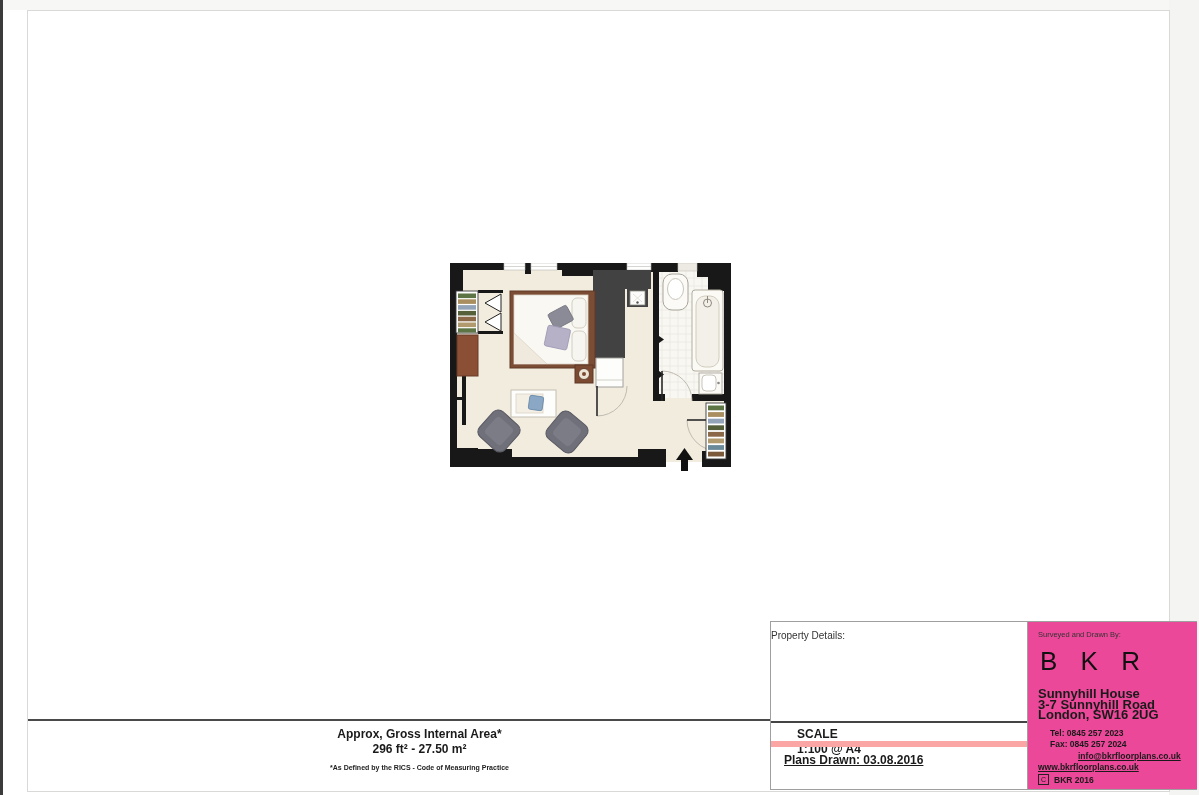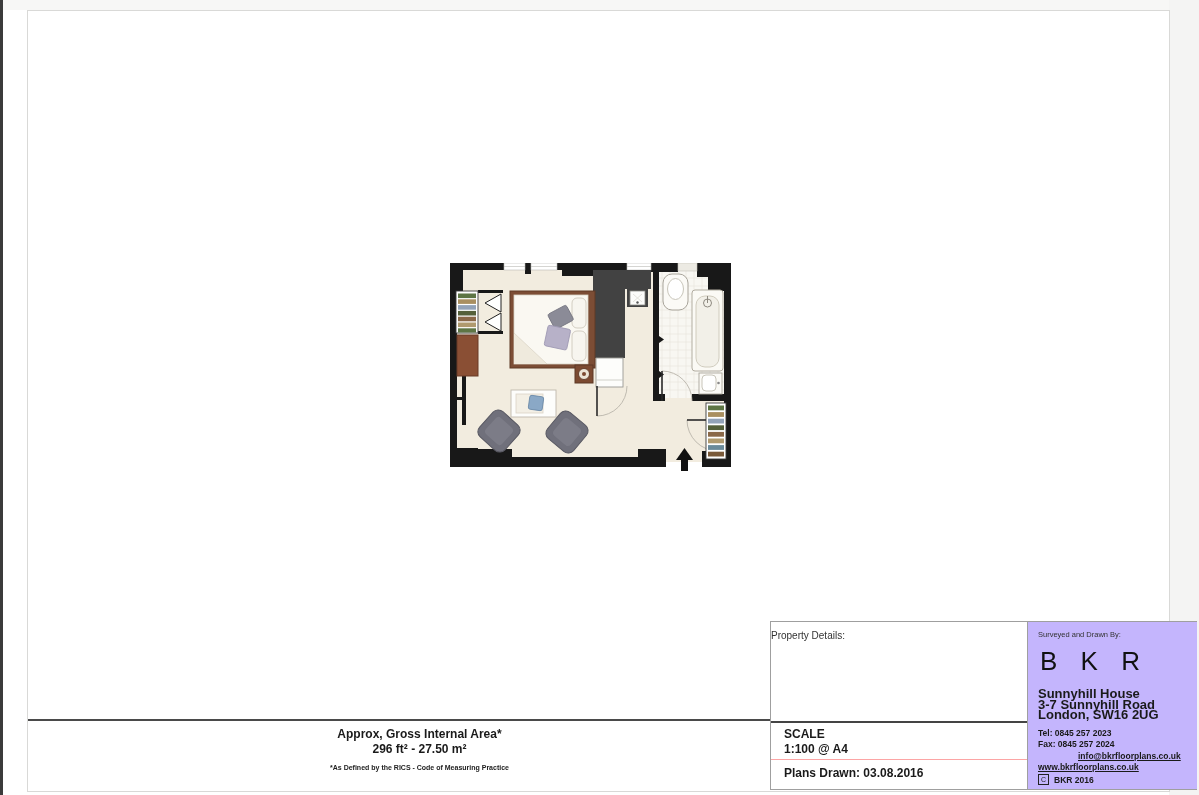--- a/index.html
+++ b/index.html
@@ -11,28 +11,28 @@
   .page{position:absolute;left:27px;top:10px;width:1141px;height:780px;background:#fff;border:1px solid #d9d9d7;}
   .plan-wrap{position:absolute;left:422px;top:252px;width:281px;height:208px;}
   .h-rule{position:absolute;left:0px;top:708px;width:743px;height:2px;background:#4a4a4a;}
   .area-block{position:absolute;left:20px;top:716px;width:743px;text-align:center;}
   .area-line{font-size:12px;font-weight:bold;line-height:15px;}
   .area-foot{font-size:7px;font-weight:bold;color:#222;margin-top:7px;}
   .prop-box{position:absolute;left:742px;top:610px;width:258px;height:167px;border:1px solid #9f9f9f;background:#fff;}
   .pd-label{position:absolute;left:0;top:8px;font-size:10px;color:#333;}
   .pd-address{position:absolute;left:13px;top:23px;font-size:12px;font-weight:bold;line-height:16px;}
   .scale-sec{position:absolute;left:0;top:99px;width:258px;border-top:2px solid #444;padding:4px 0 0 0;}
-  .scale-line{font-size:12px;font-weight:bold;line-height:15px;margin-left:13px;}
-  .drawn-sec{position:absolute;left:0;top:137px;width:258px;border-top:1px solid #fca5a5;}
+  .scale-line{font-size:12px;font-weight:bold;line-height:15px;margin-left:26px;}
+  .drawn-sec{position:absolute;left:0;top:119px;width:258px;border-top:6px solid #fca5a5;text-decoration:underline;}
   .drawn-line{font-size:12px;font-weight:bold;margin:6px 0 0 13px;}
-  .surv-box{position:absolute;left:999px;top:610px;width:169px;height:167px;border:1px solid #9f9f9f;border-right:none;background:#c4b5fd;}
+  .surv-box{position:absolute;left:999px;top:610px;width:169px;height:167px;border:1px solid #9f9f9f;border-right:none;background:#ec4899;}
   .sv-label{position:absolute;left:10px;top:8px;font-size:7.5px;color:#333;}
   .sv-logo{position:absolute;left:12px;top:24px;font-size:26px;letter-spacing:8px;color:#111;}
   .sv-addr{position:absolute;left:10px;top:67px;font-size:13px;font-weight:bold;line-height:10.5px;}
-  .sv-tel{position:absolute;left:10px;top:106px;font-size:8.5px;font-weight:bold;line-height:11px;}
+  .sv-tel{position:absolute;left:22px;top:106px;font-size:8.5px;font-weight:bold;line-height:11px;}
   .sv-link{position:absolute;left:10px;font-size:8.5px;font-weight:bold;text-decoration:underline;}
   .sv-copy{position:absolute;left:10px;top:152px;font-size:8.5px;font-weight:bold;}
   .c-mark{display:inline-block;width:9px;height:9px;border:1px solid #222;font-size:7px;font-weight:normal;
     line-height:9px;text-align:center;margin-right:5px;vertical-align:1px;}
 </style>
 </head>
 <body>
 
 <div class="canvas">
   <div class="bg-top"></div>

